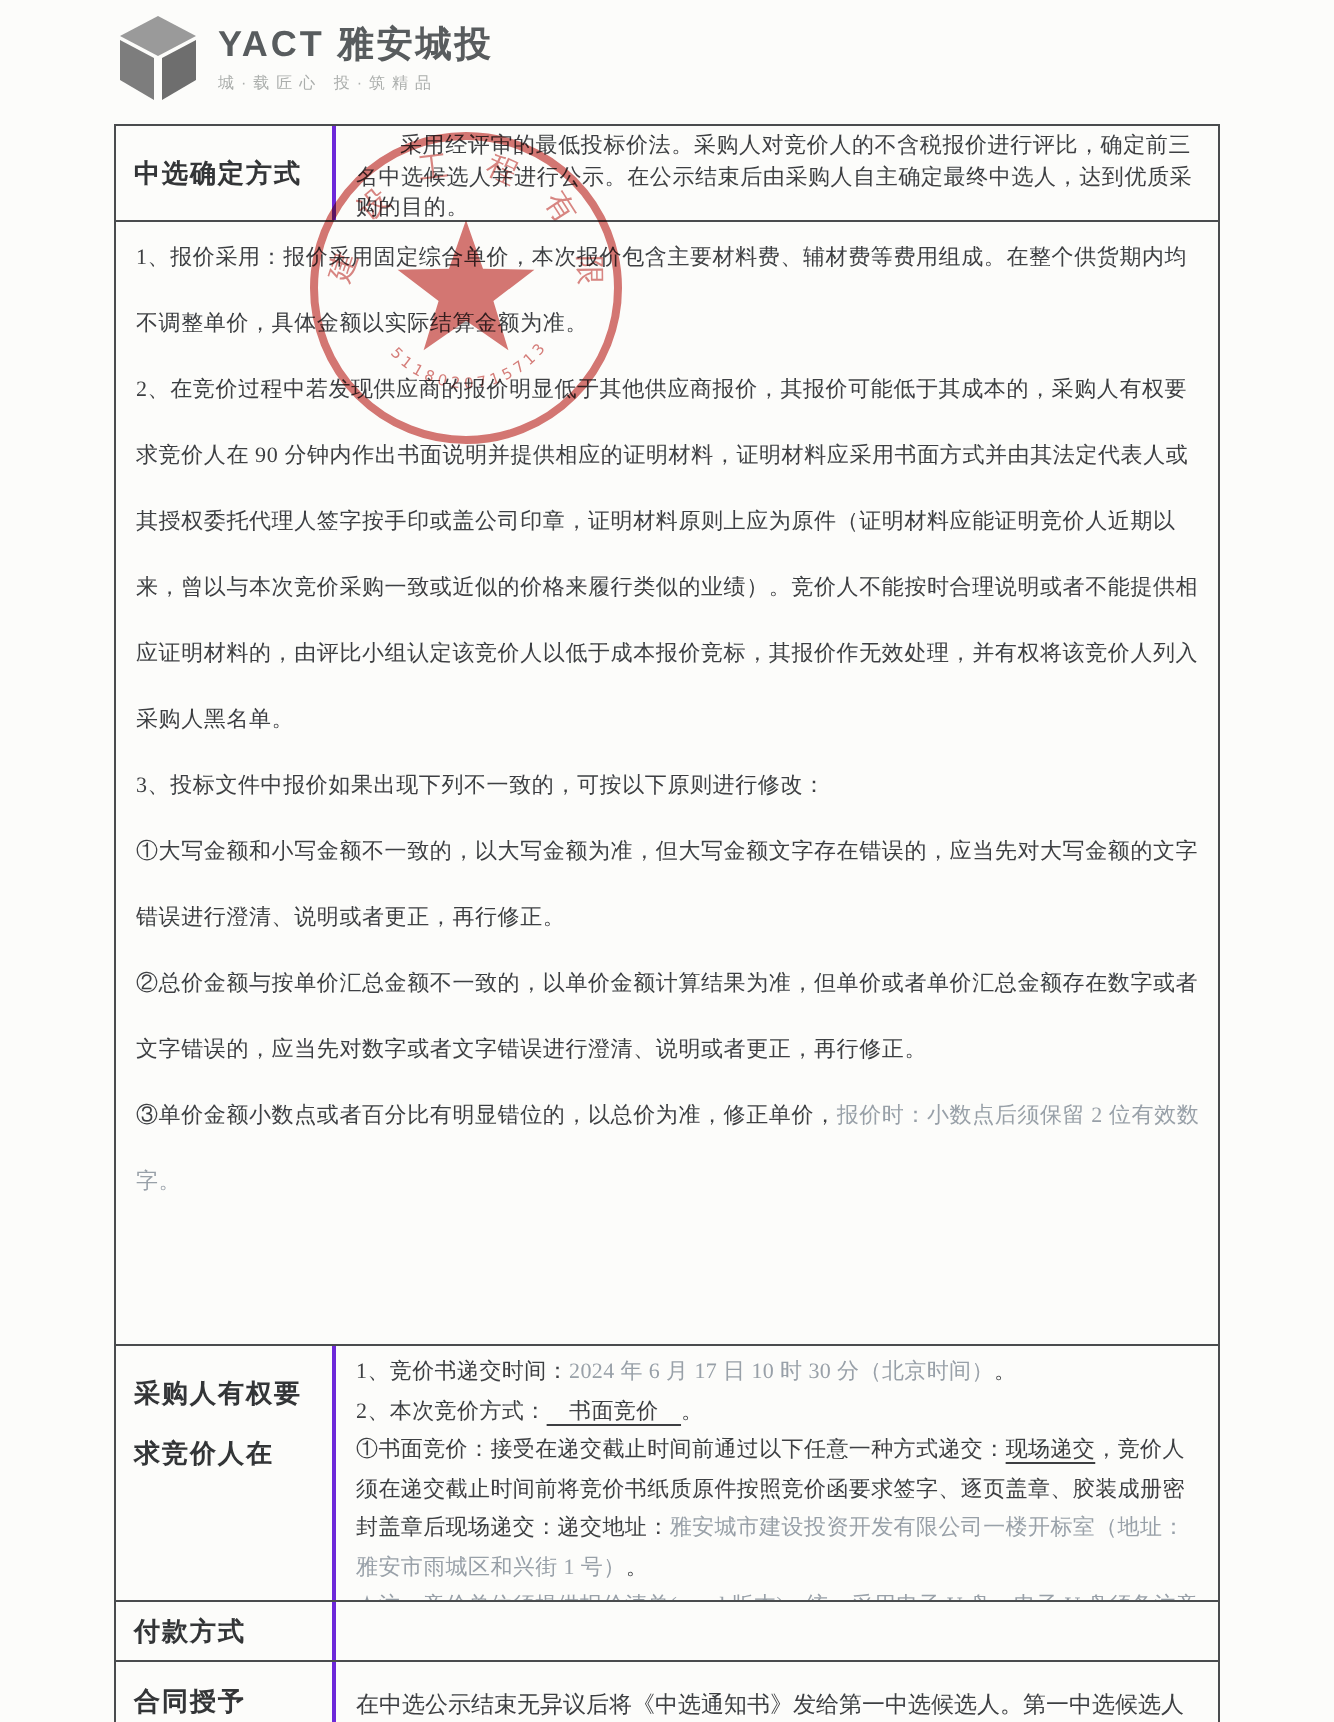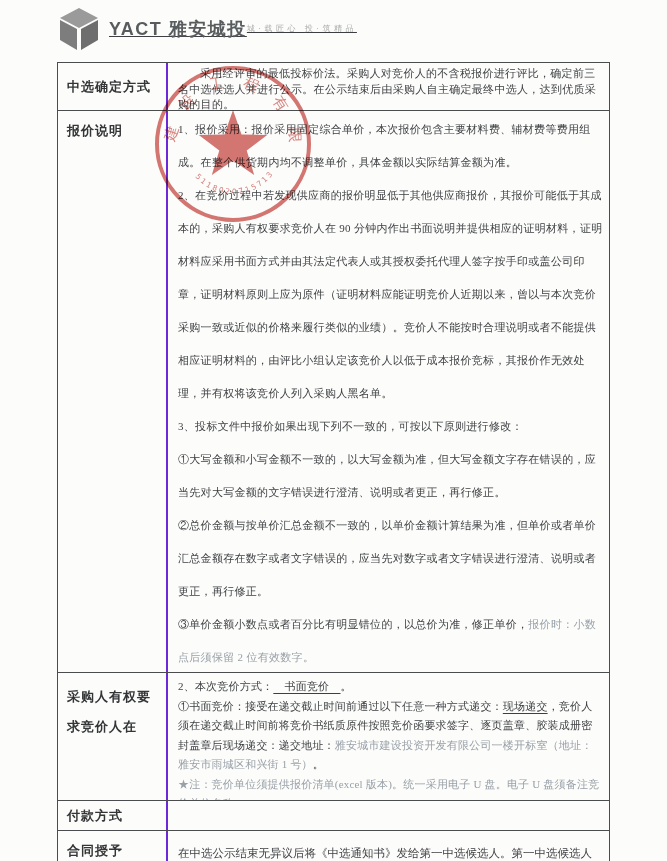--- a/index.html
+++ b/index.html
@@ -5,21 +5,21 @@
   html,body { margin:0; padding:0; background:#e8e8e8; }
   .page {
     position:relative; width:667px; height:861px; margin:0 auto;
     background:#fcfcfa; overflow:hidden;
     font-family:"Liberation Serif","DejaVu Serif",serif;
     color:#3d3f42;
   }
   
   .header { position:absolute; left:58px; top:5px; height:48px; display:flex; align-items:center; gap:9px; }
   .logo-mark { width:42px; height:44px; flex-shrink:0; }
-  .brand-block { display:flex; flex-direction:row;text-decoration:underline; }
+  .brand-block { display:flex; flex-direction:column; }
   .brand {
     font-family:"Liberation Sans","DejaVu Sans",sans-serif;
     font-weight:bold; font-size:18px; color:#585c5e; letter-spacing:1.5px; line-height:20px;
   }
   .tagline {
     font-family:"Liberation Sans","DejaVu Sans",sans-serif;
     font-size:8px; color:#abaeac; letter-spacing:3.5px; margin-top:4px;
   }
   
   .info-table {
@@ -80,33 +80,33 @@
   </div>
 
   <div class="info-table">
       <div class="trow r1">
         <div class="cell lab">中选确定方式</div>
         <div class="cell con">
           <div class="para indent"><span class="seg-n">采用经评审的最低投标价法。采购人对竞价人的不含税报价进行评比，确定前三名中选候选人并进行公示。在公示结束后由采购人自主确定最终中选人，达到优质采购的目的。</span></div>
         </div>
       </div>
       <div class="trow r2">
-        <div class="cell lab">报价说明</div>
         <div class="cell con">
           <div class="para"><span class="seg-n">1、报价采用：报价采用固定综合单价，本次报价包含主要材料费、辅材费等费用组成。在整个供货期内均不调整单价，具体金额以实际结算金额为准。</span></div>
           <div class="para"><span class="seg-n">2、在竞价过程中若发现供应商的报价明显低于其他供应商报价，其报价可能低于其成本的，采购人有权要求竞价人在 90 分钟内作出书面说明并提供相应的证明材料，证明材料应采用书面方式并由其法定代表人或其授权委托代理人签字按手印或盖公司印章，证明材料原则上应为原件（证明材料应能证明竞价人近期以来，曾以与本次竞价采购一致或近似的价格来履行类似的业绩）。竞价人不能按时合理说明或者不能提供相应证明材料的，由评比小组认定该竞价人以低于成本报价竞标，其报价作无效处理，并有权将该竞价人列入采购人黑名单。</span></div>
           <div class="para"><span class="seg-n">3、投标文件中报价如果出现下列不一致的，可按以下原则进行修改：</span></div>
           <div class="para"><span class="seg-n">①大写金额和小写金额不一致的，以大写金额为准，但大写金额文字存在错误的，应当先对大写金额的文字错误进行澄清、说明或者更正，再行修正。</span></div>
           <div class="para"><span class="seg-n">②总价金额与按单价汇总金额不一致的，以单价金额计算结果为准，但单价或者单价汇总金额存在数字或者文字错误的，应当先对数字或者文字错误进行澄清、说明或者更正，再行修正。</span></div>
           <div class="para"><span class="seg-n">③单价金额小数点或者百分比有明显错位的，以总价为准，修正单价，</span><span class="seg-m">报价时：小数点后须保留 2 位有效数字。</span></div>
         </div>
       </div>
       <div class="trow r3">
         <div class="cell lab">采购人有权要求竞价人在</div>
         <div class="cell con">
+          <div class="para"><span class="seg-n">1、竞价书递交时间：</span><span class="seg-m">2024 年 6 月 17 日 10 时 30 分（北京时间）</span><span class="seg-n">。</span></div>
           <div class="para"><span class="seg-n">2、本次竞价方式：</span><span class="seg-u">　书面竞价　</span><span class="seg-n">。</span></div>
           <div class="para"><span class="seg-n">①书面竞价：接受在递交截止时间前通过以下任意一种方式递交：</span><span class="seg-u">现场递交</span><span class="seg-n">，竞价人须在递交截止时间前将竞价书纸质原件按照竞价函要求签字、逐页盖章、胶装成册密封盖章后现场递交：递交地址：</span><span class="seg-m">雅安城市建设投资开发有限公司一楼开标室（地址：雅安市雨城区和兴街 1 号）</span><span class="seg-n">。</span></div>
           <div class="para"><span class="seg-m">★注：竞价单位须提供报价清单(excel 版本)。统一采用电子 U 盘。电子 U 盘须备注竞价单位名称。</span></div>
         </div>
       </div>
       <div class="trow r4">
         <div class="cell lab">付款方式</div>
       </div>
       <div class="trow r5">
         <div class="cell lab">合同授予</div>

